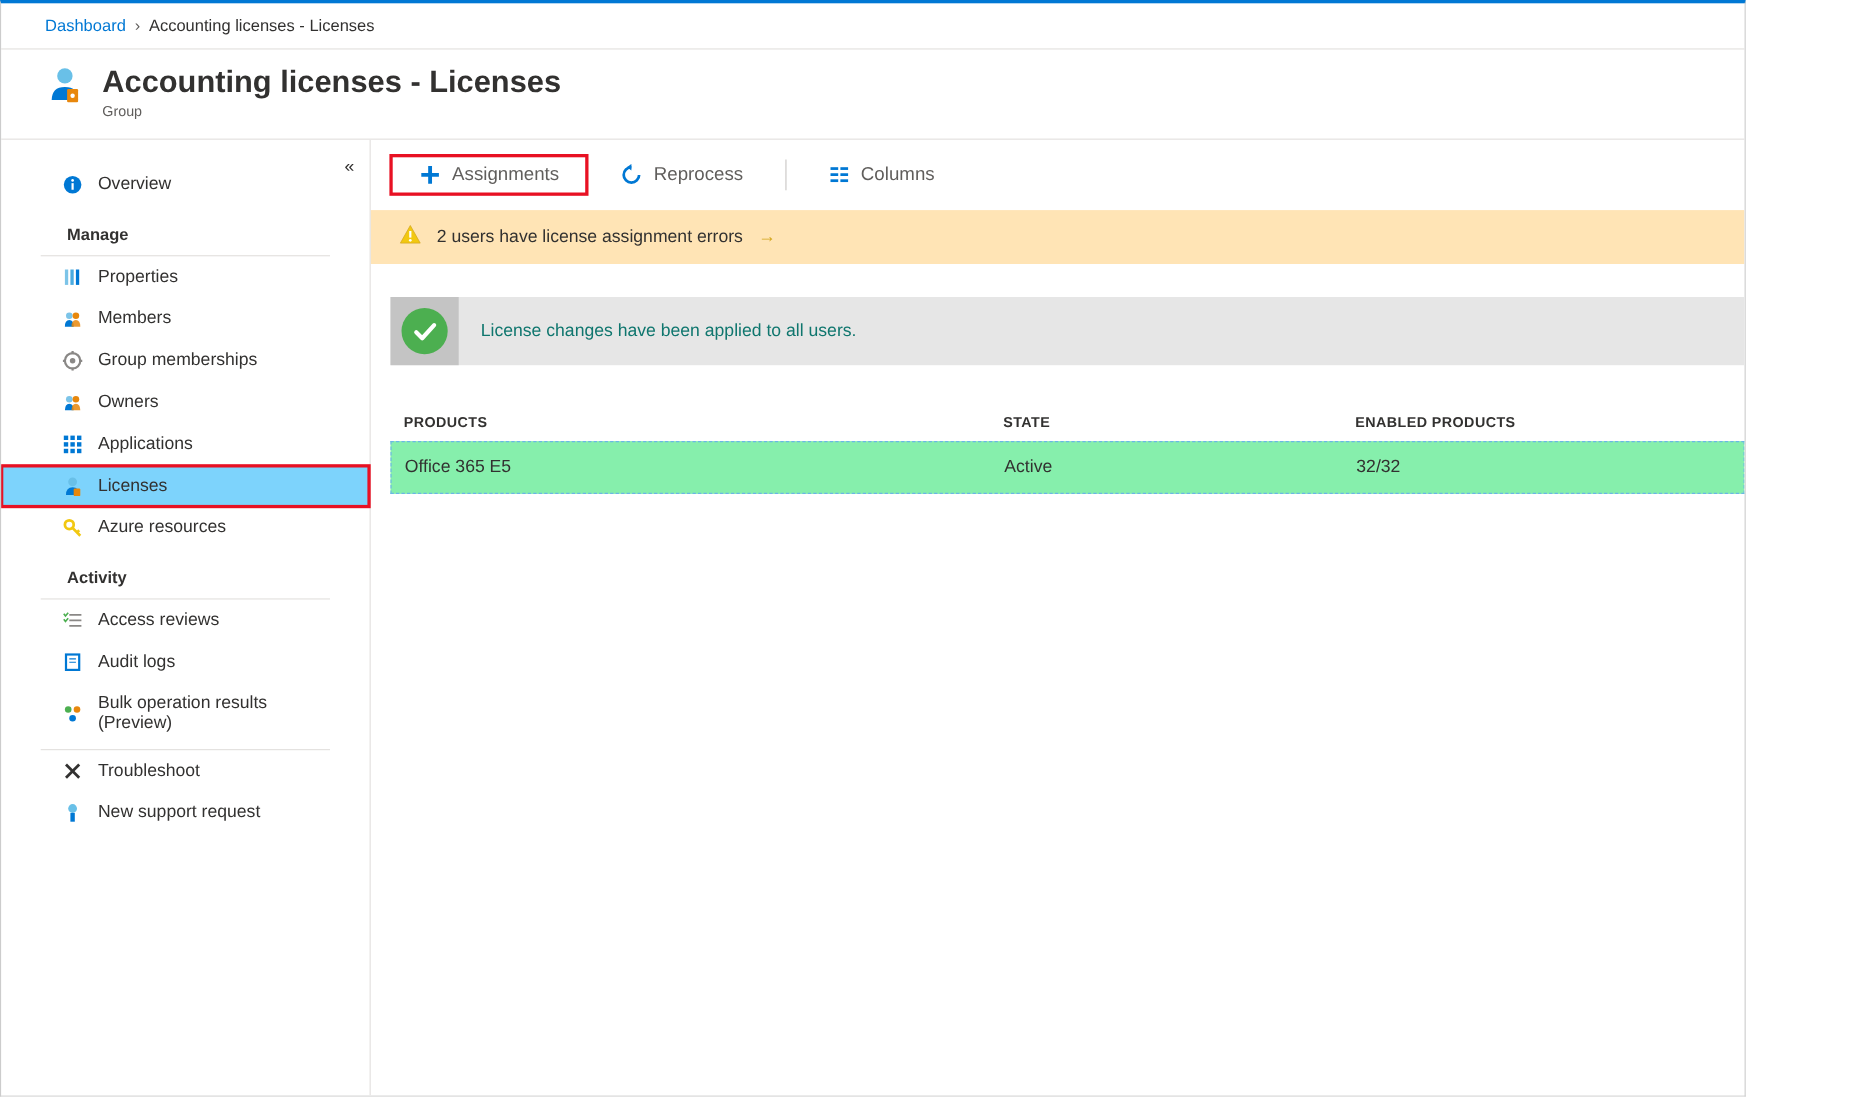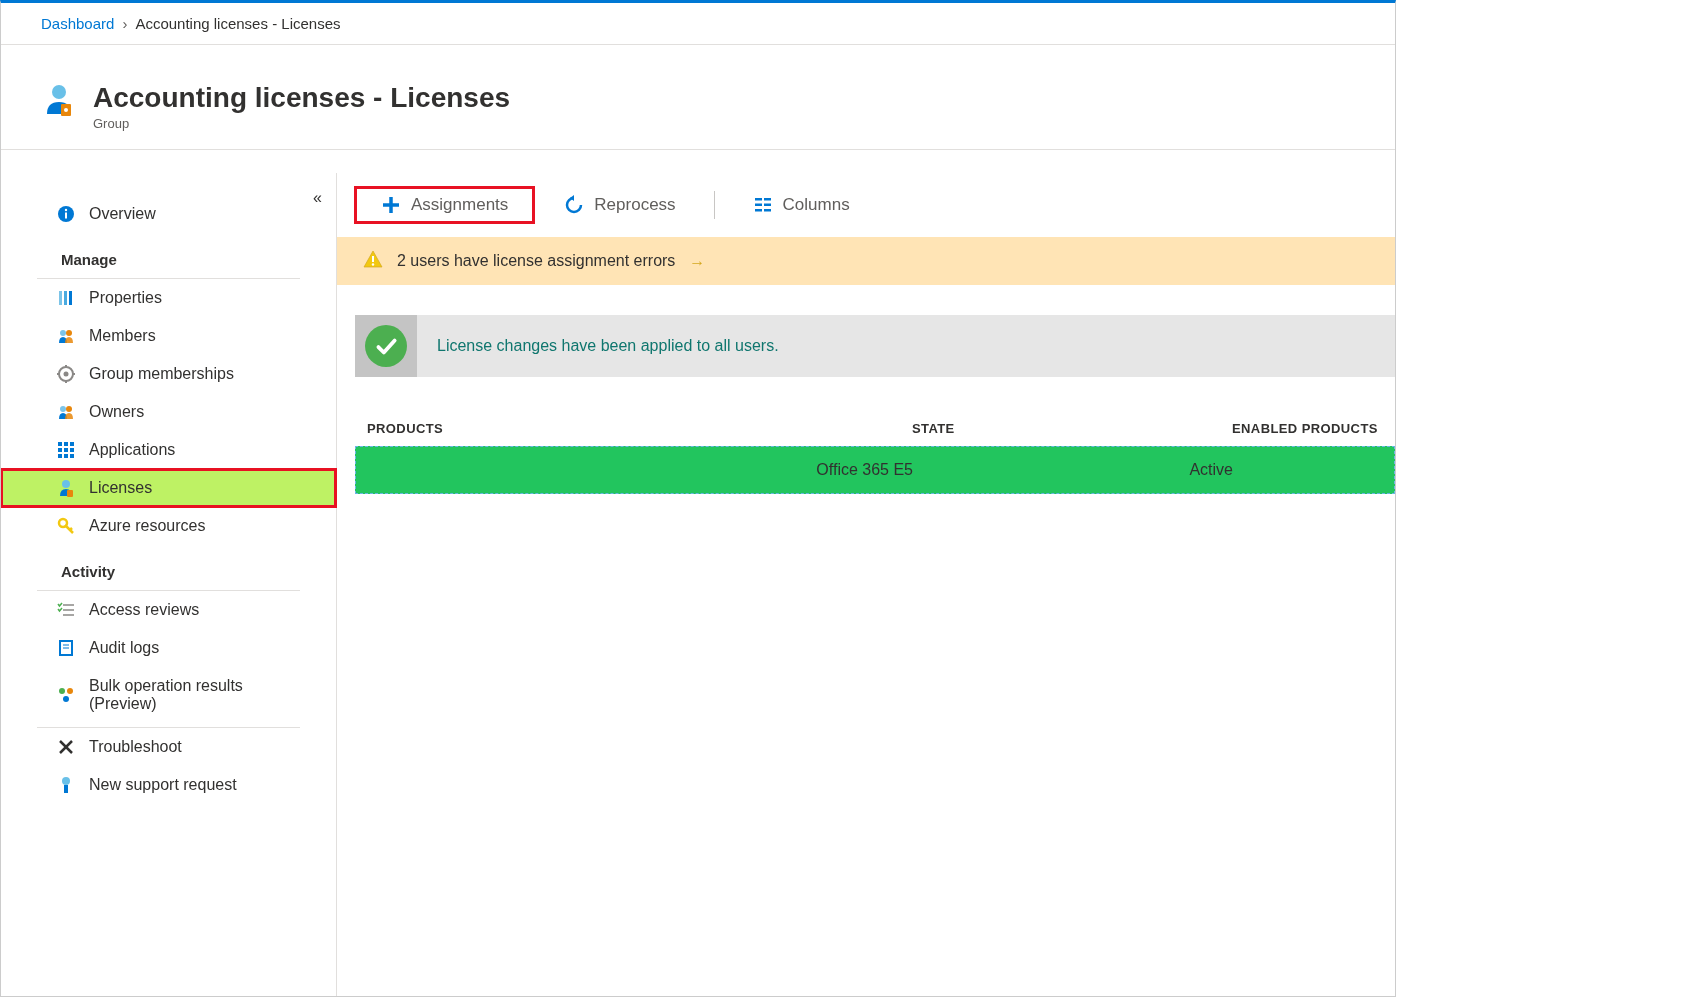--- a/index.html
+++ b/index.html
@@ -1,37 +1,37 @@
 <!DOCTYPE html>
 <html><head>
 <meta charset="utf-8">
 <style>
 * { margin: 0; padding: 0; box-sizing: border-box; }
 body { font-family: 'Segoe UI', Arial, sans-serif; font-size: 14px; color: #323130; background: #fff; }
-.frame { border: 1px solid #ccc; border-top: 3px solid #0078d4; width: 1396px; height: 997px; display: flex; flex-direction: column; overflow: hidden; gap: 23px; }
+.frame { border: 1px solid #ccc; border-top: 3px solid #0078d4; width: 1587px; height: 997px; display: flex; flex-direction: column; overflow: hidden; }
 
 
 .breadcrumb { padding: 12px 40px; border-bottom: 1px solid #e1dfdd; display: flex; align-items: center; gap: 8px; font-size: 15px; }
 .breadcrumb a { color: #0078d4; text-decoration: none; }
 .breadcrumb .sep { color: #605e5c; }
 .breadcrumb .current { color: #323130; }
 
 
 .header { padding: 14px 40px 18px; display: flex; align-items: flex-start; gap: 16px; border-bottom: 1px solid #e1dfdd; }
 .header-icon { width: 36px; height: 36px; flex-shrink: 0; }
 .header-title { font-size: 28px; font-weight: 600; color: #323130; }
 .header-subtitle { font-size: 13px; color: #605e5c; margin-top: 2px; }
 
 
 .body { display: flex; flex: 1; overflow: hidden; }
 .sidebar { width: 336px; border-right: 1px solid #e1dfdd; position: relative; padding-top: 22px; }
 .collapse-btn { position: absolute; top: 16px; right: 14px; font-size: 16px; color: #323130; cursor: pointer; }
 
 .nav-item { display: flex; align-items: center; gap: 14px; padding: 10px 56px; font-size: 16px; cursor: pointer; color: #323130; }
-.nav-item.selected { background: #bef264; }
+.nav-item.selected { background: #7dd3fc; }
 .nav-item .icon { width: 18px; height: 18px; flex-shrink: 0; display: flex; align-items: center; justify-content: center; }
 .nav-section { font-size: 15px; font-weight: 600; color: #323130; padding: 18px 36px 6px; margin-left: 24px; }
 .nav-divider { border-bottom: 1px solid #e1dfdd; margin: 4px 36px 0; }
 
 .main { flex: 1; display: flex; flex-direction: column; }
 
 
 .toolbar { display: flex; align-items: center; padding: 14px 18px; gap: 4px; }
 .toolbar-btn { display: flex; align-items: center; gap: 10px; padding: 8px 26px; font-size: 17px; color: #605e5c; cursor: pointer; }
 .toolbar-btn .ticon { width: 20px; height: 20px; display:flex; align-items:center; justify-content:center; }
@@ -46,21 +46,21 @@
 .success-badge-wrap { background: #c4c4c4; width: 62px; height: 62px; display: flex; align-items: center; justify-content: center; }
 .success-badge { width: 42px; height: 42px; background: #4caf50; border-radius: 50%; display:flex; align-items:center; justify-content:center; }
 .success-text { font-size: 16px; color: #0f766e; }
 
 
 .table { margin: 34px 0 0 18px; }
 .table-header { display: flex; padding: 10px 12px; font-size: 13px; font-weight: 700; letter-spacing: 0.4px; color: #323130; }
 .col-products { flex: 0 0 545px; }
 .col-state { flex: 0 0 320px; }
 .col-services { flex: 1; }
-.table-row { display: flex; padding: 14px 12px; background: #22c55e; border: 1px dashed #6bb6e6; font-size: 16px; text-align: right; }
+.table-row { display: flex; padding: 14px 12px; background: #86efac; border: 1px dashed #6bb6e6; font-size: 16px; }
 
 
 .hl-red { outline: 3px solid #e81123; outline-offset: -2px; }
 
 </style>
 </head>
 <body>
 
 <div class="frame">
 
@@ -320,18 +320,19 @@
 
       <div class="table">
         <div class="table-header">
           <div class="col-products">PRODUCTS</div>
           <div class="col-state">STATE</div>
           <div class="col-services">ENABLED PRODUCTS</div>
         </div>
         <div class="table-row">
           <div class="col-products">Office 365 E5</div>
           <div class="col-state">Active</div>
+          <div class="col-services">32/32</div>
         </div>
       </div>
 
     </div>
   </div>
 </div>
 
 </body></html>

